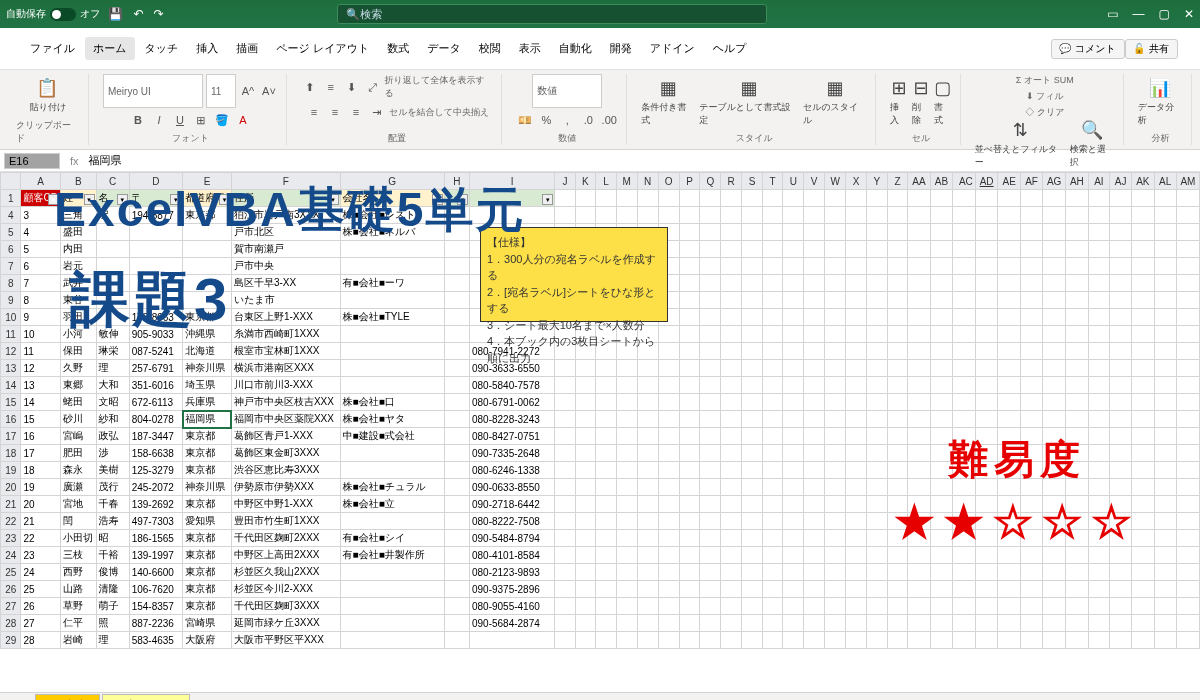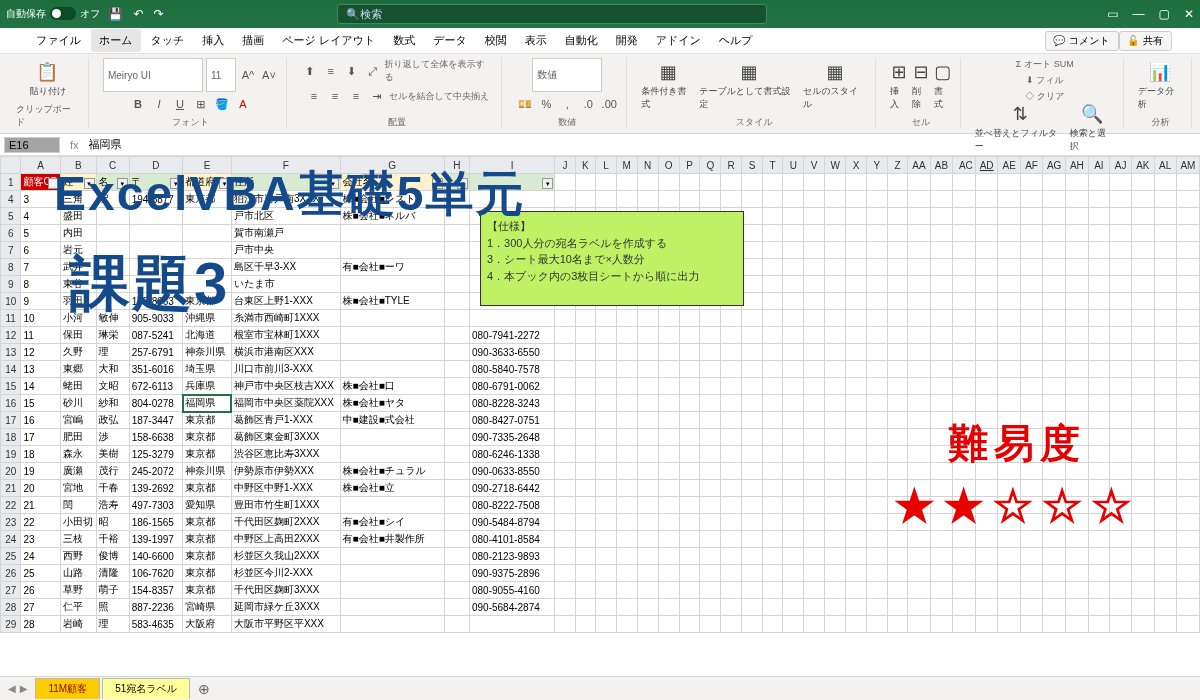--- a/index.html
+++ b/index.html
@@ -1,25 +1,25 @@
 <!DOCTYPE html>
 <html><head>
 <meta charset="utf-8">
 <style>
 *{margin:0;padding:0;box-sizing:border-box;font-family:"Meiryo UI","Yu Gothic UI",sans-serif}
 body{width:1200px;height:700px;overflow:hidden;background:#fff;position:relative;font-size:11px}
 .titlebar{height:28px;background:linear-gradient(#1e6e3c,#217346);display:flex;align-items:center;color:#fff;padding:0 6px;gap:8px}
-.auto-save{font-size:10px;display:flex;align-items:flex-start;gap:4px}
+.auto-save{font-size:10px;display:flex;align-items:center;gap:4px}
 .toggle{width:26px;height:13px;background:#0b4a27;border-radius:7px;position:relative}
 .toggle::after{content:"";position:absolute;width:9px;height:9px;background:#fff;border-radius:50%;top:2px;left:2px}
 .tb-icons{display:flex;gap:10px;font-size:12px}
 .tb-title{flex:0 0 auto;font-size:11px;margin-left:10px}
 .search-box{flex:1;max-width:430px;margin:0 auto;height:20px;background:#165232;border:1px solid #3d8a5b;border-radius:3px;display:flex;align-items:center;padding:0 8px;font-size:11px;color:#cde}
 .win-controls{margin-left:auto;display:flex;gap:14px;font-size:12px}
-.menubar{height:26px;background:#fff;display:flex;align-items:center;padding:0 28px;gap:2px;border-bottom:1px solid #e0e0e0;font-size:11px}
+.menubar{height:42px;background:#fff;display:flex;align-items:center;padding:0 22px;gap:2px;border-bottom:1px solid #e0e0e0;font-size:11px}
 .menu-item{padding:4px 8px;border-radius:3px;cursor:pointer}
 .menu-item.active{background:#e6e6e6}
 .menu-right{margin-left:auto;display:flex;}
 .share-btn{border:1px solid #ccc;padding:2px 8px;border-radius:3px;background:#f5f5f5;font-size:10px}
 .ribbon{height:80px;background:#f3f2f1;border-bottom:1px solid #d4d4d4;display:flex;padding:4px 8px;gap:6px}
 .rgrp{display:flex;flex-direction:column;align-items:center;border-right:1px solid #e0e0e0;padding:0 8px}
 .rgrp-body{flex:1;display:flex;align-items:center;gap:4px;color:#666}
 .rgrp-label{font-size:9px;color:#666;padding-top:2px}
 .big-btn{display:flex;flex-direction:column;align-items:center;font-size:9px;color:#444;gap:2px}
 .big-btn .ico{font-size:18px}
@@ -35,21 +35,21 @@
 table.sheet{border-collapse:collapse;font-size:10px;table-layout:fixed}
 .sheet th,.sheet td{border:1px solid #d4d4d4;height:17px;padding:0 2px;white-space:nowrap;overflow:hidden}
 .sheet thead th{background:#e8eaed;font-weight:normal;color:#333;text-align:center;font-size:10px}
 .sheet thead th.corner{background:#e8eaed;width:22px}
 .rowhdr{background:#e8eaed;text-align:center;width:22px;color:#333}
 .hdr-cell{background:#d9ead3;position:relative}
 .hdr-cell.red{background:#cc0000;color:#fff}
 .hdr-cell.yellow{background:#fff2cc}
 .filter-arrow{position:absolute;right:1px;bottom:1px;width:11px;height:11px;border:1px solid #999;background:#f0f0f0;font-size:7px;display:flex;align-items:center;justify-content:center}
 .selected-cell{outline:2px solid #217346;outline-offset:-1px}
-.comment-box{position:absolute;left:480px;top:55px;width:264px;height:95px;background:#bef264;border:1px solid #333;padding:6px;font-size:11px;line-height:1.5;color:#333}
+.comment-box{position:absolute;left:480px;top:55px;width:188px;height:95px;background:#fde047;border:1px solid #333;padding:6px;font-size:11px;line-height:1.5;color:#333}
 .overlay-title{position:absolute;top:6px;left:54px;font-size:48px;font-weight:bold;color:#154a8a;font-family:"Yu Gothic","Hiragino Sans",sans-serif;letter-spacing:2px}
 .overlay-sub{position:absolute;top:88px;left:70px;font-size:60px;font-weight:bold;color:#154a8a;letter-spacing:2px}
 .difficulty{position:absolute;right:60px;top:260px;text-align:center;color:#e60000;font-weight:bold}
 .difficulty .label{font-size:40px;letter-spacing:6px}
 .difficulty .stars{font-size:46px;letter-spacing:8px;margin-top:8px}
 .sheet-tabs{height:24px;background:#f3f2f1;border-top:1px solid #d4d4d4;display:flex;align-items:center;padding:0 8px;gap:2px;font-size:10px}
 .nav-arrows{display:flex;gap:4px;color:#888;margin-right:6px}
 .tab{padding:3px 12px;background:#e0e0e0;border:1px solid #bbb;border-bottom:none;cursor:pointer}
 .tab.t1{background:#ffcc00;color:#8b0000}
 .tab.t2{background:#ffff99}
@@ -1421,20 +1421,21 @@
           <td></td>
           <td></td>
           <td></td>
         </tr>
       </tbody>
   </table>
 
   <div class="comment-box">
     <div>【仕様】</div>
     <div>1．300人分の宛名ラベルを作成する</div>
+    <div>2．[宛名ラベル]シートをひな形とする</div>
     <div>3．シート最大10名まで×人数分</div>
     <div>4．本ブック内の3枚目シートから順に出力</div>
   </div>
 
   <div class="overlay-title">ExcelVBA基礎5単元</div>
   <div class="overlay-sub">課題3</div>
   <div class="difficulty">
     <div class="label">難易度</div>
     <div class="stars">★★☆☆☆</div>
   </div>

